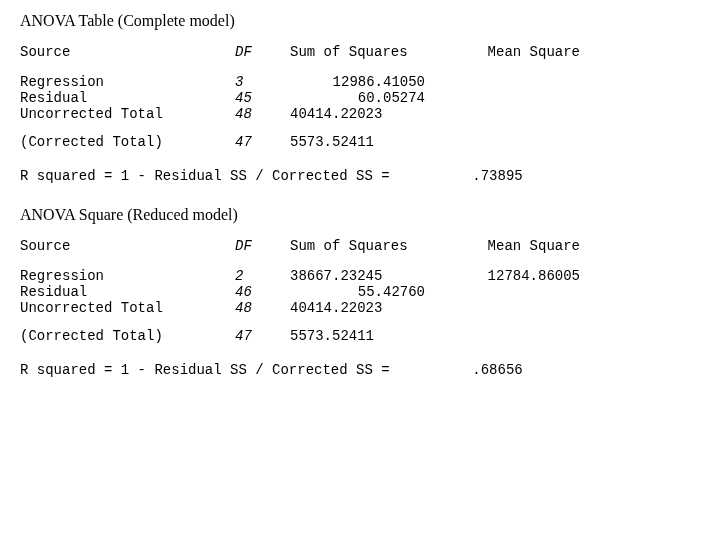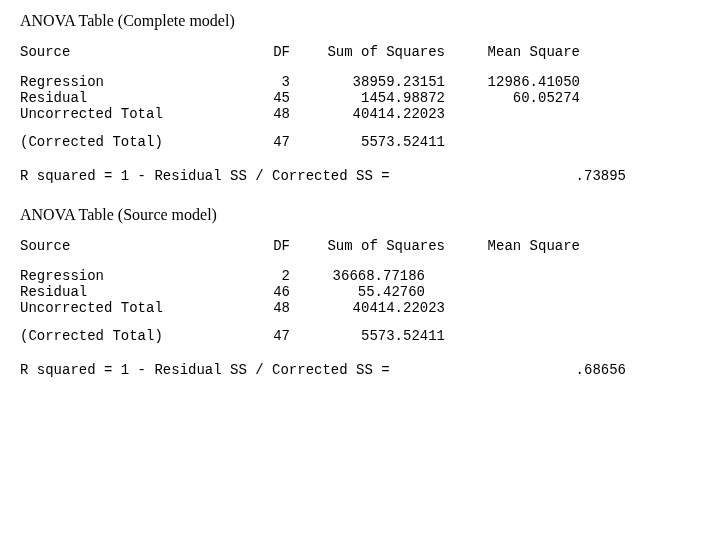--- a/index.html
+++ b/index.html
@@ -21,53 +21,50 @@
     .table-block {
       margin-bottom: 22px;
     }
     .hdr-row, .data-row {
       display: flex;
     }
     .hdr-row {
       margin-bottom: 14px;
     }
     .col-source { width: 215px; text-align: left; }
-    .col-df     { width: 55px;  text-align: right; }
-    .col-ss     { width: 155px; text-align: right; }
+    .col-df     { width: 55px;  text-align: left; font-style: italic; }
+    .col-ss     { width: 155px; text-align: left; }
     .col-ms     { width: 135px; text-align: right; }
     .gap { height: 12px; }
     .rsq-row {
       display: flex;
       margin-top: 6px;
-      gap: 46px;
     }
     .rsq-label { width: 395px; text-align: left; }
-    .rsq-val   { width: 165px; text-align: right; }
+    .rsq-val   { width: 165px; text-align: center; }
   </style>
 </head>
 <body>
 
 <div class="title">ANOVA Table (Complete model)</div>
 <div class="table-block">
   <div class="hdr-row">
     <div class="col-source">Source</div>
     <div class="col-df">DF</div>
     <div class="col-ss">Sum of Squares</div>
     <div class="col-ms">Mean Square</div>
   </div>
   <div class="data-row">
     <div class="col-source">Regression</div>
     <div class="col-df">3</div>
-    <div class="col-ss">38959.23151</div>
     <div class="col-ms">12986.41050</div>
   </div>
   <div class="data-row">
     <div class="col-source">Residual</div>
     <div class="col-df">45</div>
-    <div class="col-ss">1454.98872</div>
     <div class="col-ms">60.05274</div>
   </div>
   <div class="data-row">
     <div class="col-source">Uncorrected Total</div>
     <div class="col-df">48</div>
     <div class="col-ss">40414.22023</div>
     <div class="col-ms"></div>
   </div>
   <div class="gap"></div>
   <div class="data-row">
@@ -76,32 +73,33 @@
     <div class="col-ss">5573.52411</div>
     <div class="col-ms"></div>
   </div>
   <div class="gap"></div>
   <div class="rsq-row">
     <div class="rsq-label">R squared = 1 - Residual SS / Corrected SS =</div>
     <div class="rsq-val">.73895</div>
   </div>
 </div>
 
-<div class="title">ANOVA Table (Source model)</div>
+<div class="title">ANOVA Square (Reduced model)</div>
 <div class="table-block">
   <div class="hdr-row">
     <div class="col-source">Source</div>
     <div class="col-df">DF</div>
     <div class="col-ss">Sum of Squares</div>
     <div class="col-ms">Mean Square</div>
   </div>
   <div class="data-row">
     <div class="col-source">Regression</div>
     <div class="col-df">2</div>
-    <div class="col-ms">36668.77186</div>
+    <div class="col-ss">38667.23245</div>
+    <div class="col-ms">12784.86005</div>
   </div>
   <div class="data-row">
     <div class="col-source">Residual</div>
     <div class="col-df">46</div>
     <div class="col-ms">55.42760</div>
   </div>
   <div class="data-row">
     <div class="col-source">Uncorrected Total</div>
     <div class="col-df">48</div>
     <div class="col-ss">40414.22023</div>

